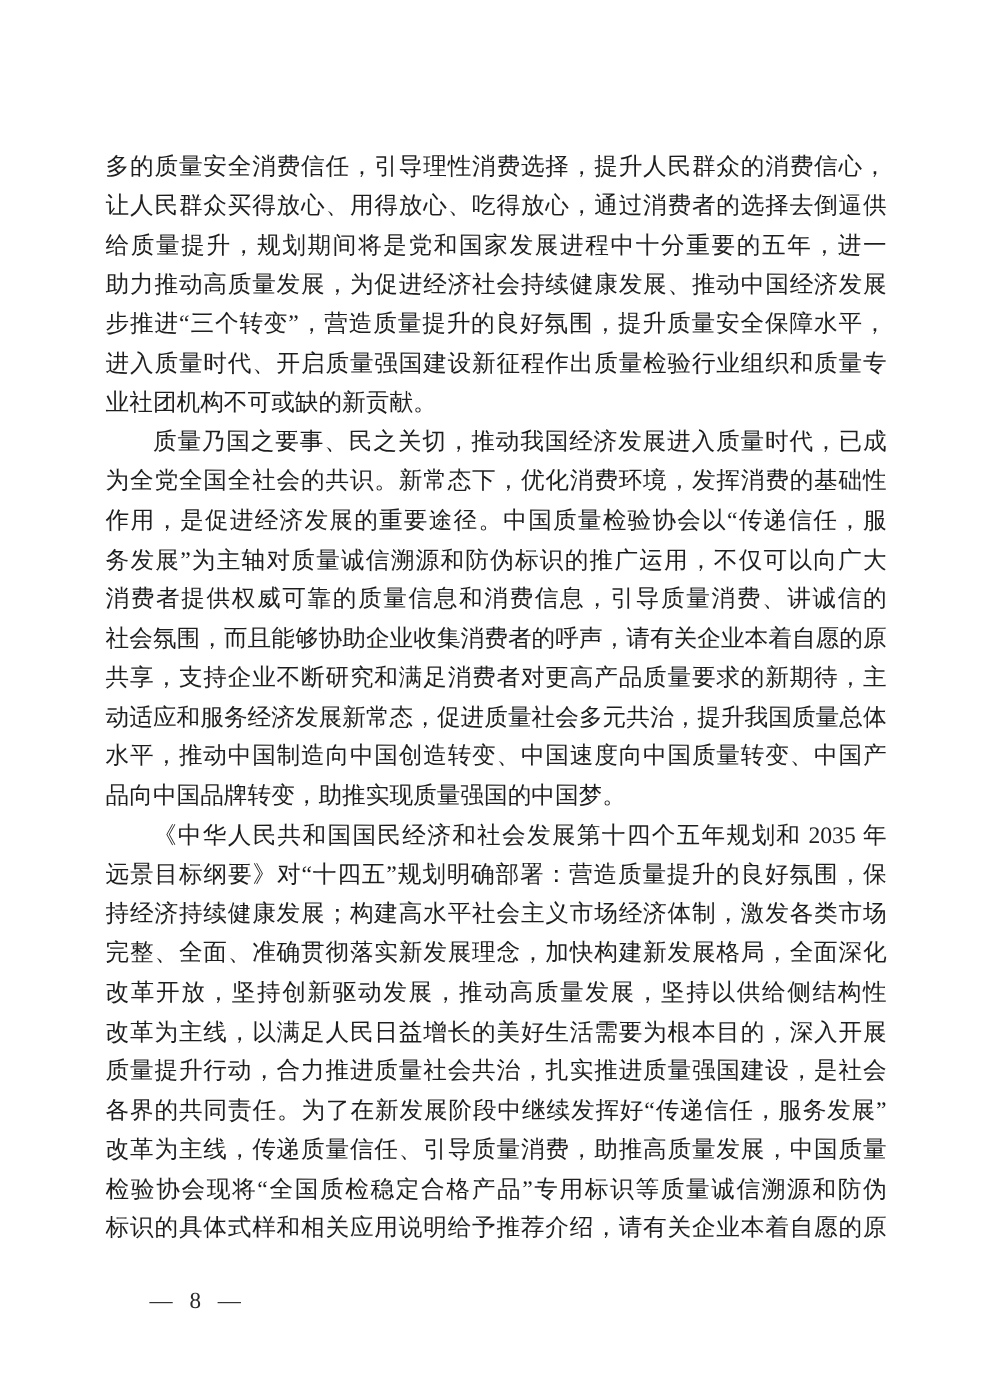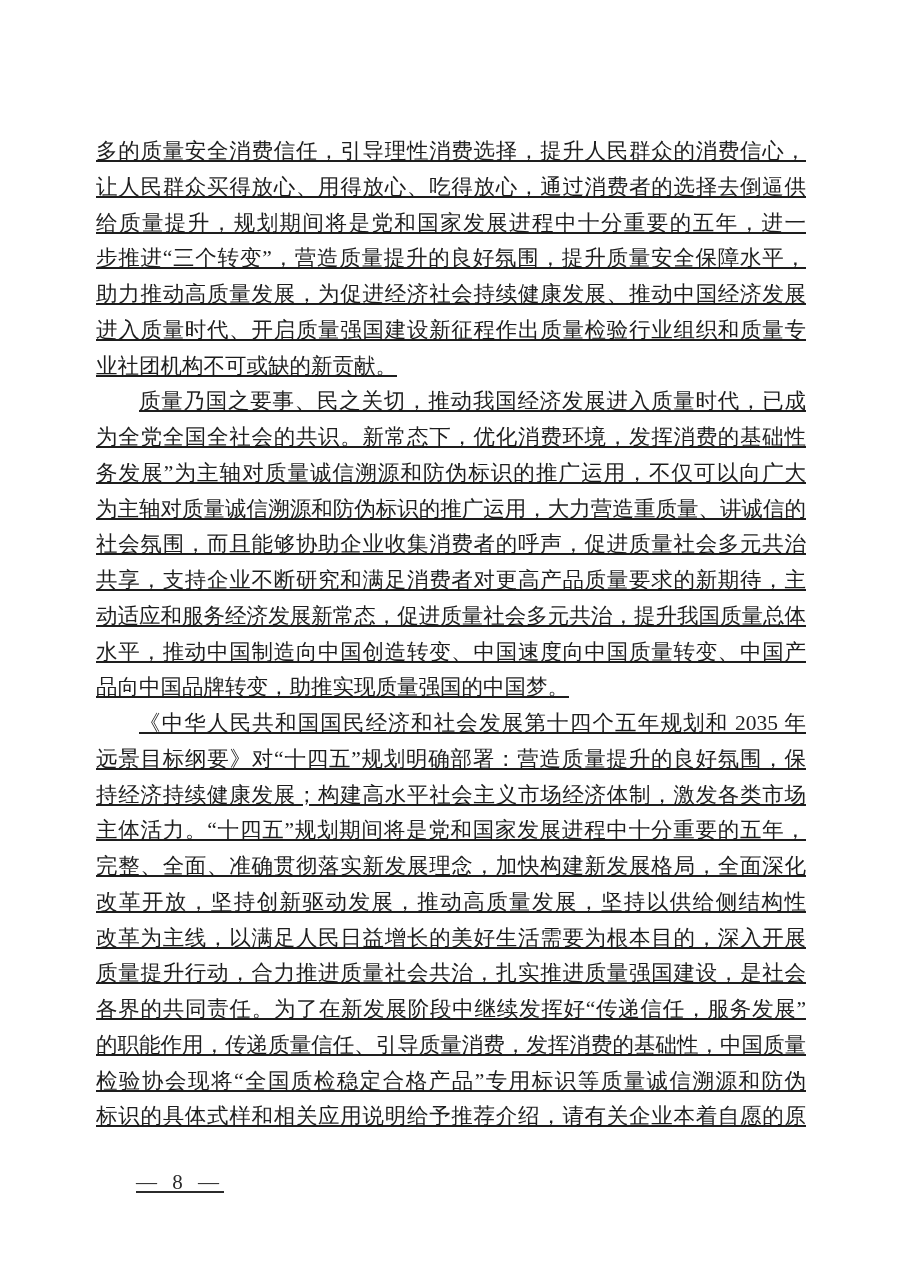--- a/index.html
+++ b/index.html
@@ -1,15 +1,15 @@
 <!DOCTYPE html>
 <html><head>
 <meta charset="utf-8">
 <style>
-  * { margin: 0; padding: 0; box-sizing: border-box; text-decoration: underline; }
+  * { margin: 0; padding: 0; box-sizing: border-box; }
   html, body { background: #e9e9e9; }
   body {
     width: 900px; height: 1273px;
     font-family: "Liberation Serif", "DejaVu Serif", serif;
   }
   .page {
     position: relative;
     width: 900px; height: 1273px;
     background: #ffffff;
     overflow: hidden;
@@ -48,45 +48,45 @@
 </style>
 </head>
 <body>
 
 <div class="page">
   <div class="text-block">
       <div>
         <div class="line">多的质量安全消费信任，引导理性消费选择，提升人民群众的消费信心，</div>
         <div class="line">让人民群众买得放心、用得放心、吃得放心，通过消费者的选择去倒逼供</div>
         <div class="line">给质量提升，规划期间将是党和国家发展进程中十分重要的五年，进一</div>
+        <div class="line">助力推动高质量发展，为促进经济社会持续健康发展、推动中国经济发展</div>
         <div class="line">步推进“三个转变”，营造质量提升的良好氛围，提升质量安全保障水平，</div>
-        <div class="line">助力推动高质量发展，为促进经济社会持续健康发展、推动中国经济发展</div>
         <div class="line">进入质量时代、开启质量强国建设新征程作出质量检验行业组织和质量专</div>
         <div class="line para-end">业社团机构不可或缺的新贡献。</div>
       </div>
       <div>
         <div class="line indent">质量乃国之要事、民之关切，推动我国经济发展进入质量时代，已成</div>
         <div class="line">为全党全国全社会的共识。新常态下，优化消费环境，发挥消费的基础性</div>
+        <div class="line">作用，是促进经济发展的重要途径。中国质量检验协会以“传递信任，服</div>
         <div class="line">务发展”为主轴对质量诚信溯源和防伪标识的推广运用，不仅可以向广大</div>
-        <div class="line">为主轴对质量诚信溯源和防伪标识的推广运用，大力营造重质量、讲诚信的</div>
-        <div class="line">社会氛围，而且能够协助企业收集消费者的呼声，促进质量社会多元共治</div>
+        <div class="line">消费者提供权威可靠的质量信息和消费信息，引导质量消费、讲诚信的</div>
+        <div class="line">社会氛围，而且能够协助企业收集消费者的呼声，请有关企业本着自愿的原</div>
         <div class="line">共享，支持企业不断研究和满足消费者对更高产品质量要求的新期待，主</div>
         <div class="line">动适应和服务经济发展新常态，促进质量社会多元共治，提升我国质量总体</div>
         <div class="line">水平，推动中国制造向中国创造转变、中国速度向中国质量转变、中国产</div>
         <div class="line para-end">品向中国品牌转变，助推实现质量强国的中国梦。</div>
       </div>
       <div>
         <div class="line indent">《中华人民共和国国民经济和社会发展第十四个五年规划和 2035 年</div>
         <div class="line">远景目标纲要》对“十四五”规划明确部署：营造质量提升的良好氛围，保</div>
         <div class="line">持经济持续健康发展；构建高水平社会主义市场经济体制，激发各类市场</div>
-        <div class="line">主体活力。“十四五”规划期间将是党和国家发展进程中十分重要的五年，</div>
         <div class="line">完整、全面、准确贯彻落实新发展理念，加快构建新发展格局，全面深化</div>
         <div class="line">改革开放，坚持创新驱动发展，推动高质量发展，坚持以供给侧结构性</div>
         <div class="line">改革为主线，以满足人民日益增长的美好生活需要为根本目的，深入开展</div>
         <div class="line">质量提升行动，合力推进质量社会共治，扎实推进质量强国建设，是社会</div>
         <div class="line">各界的共同责任。为了在新发展阶段中继续发挥好“传递信任，服务发展”</div>
-        <div class="line">的职能作用，传递质量信任、引导质量消费，发挥消费的基础性，中国质量</div>
+        <div class="line">改革为主线，传递质量信任、引导质量消费，助推高质量发展，中国质量</div>
         <div class="line">检验协会现将“全国质检稳定合格产品”专用标识等质量诚信溯源和防伪</div>
         <div class="line">标识的具体式样和相关应用说明给予推荐介绍，请有关企业本着自愿的原</div>
       </div>
     </div>
   <div class="page-number">— 8 —</div>
 </div>
 
 </body></html>

